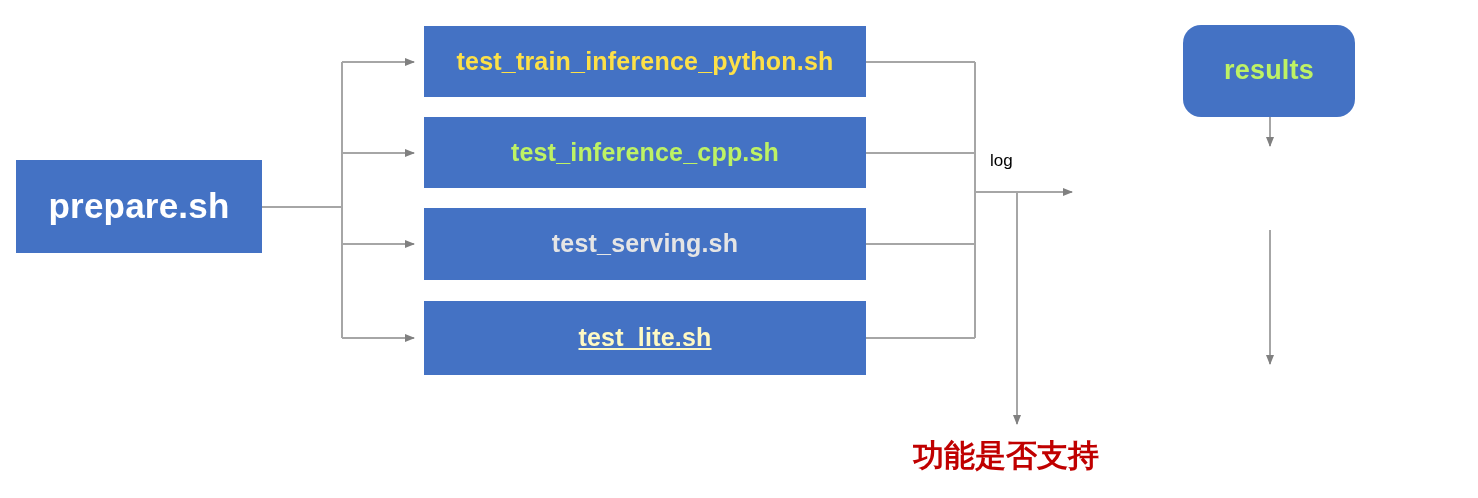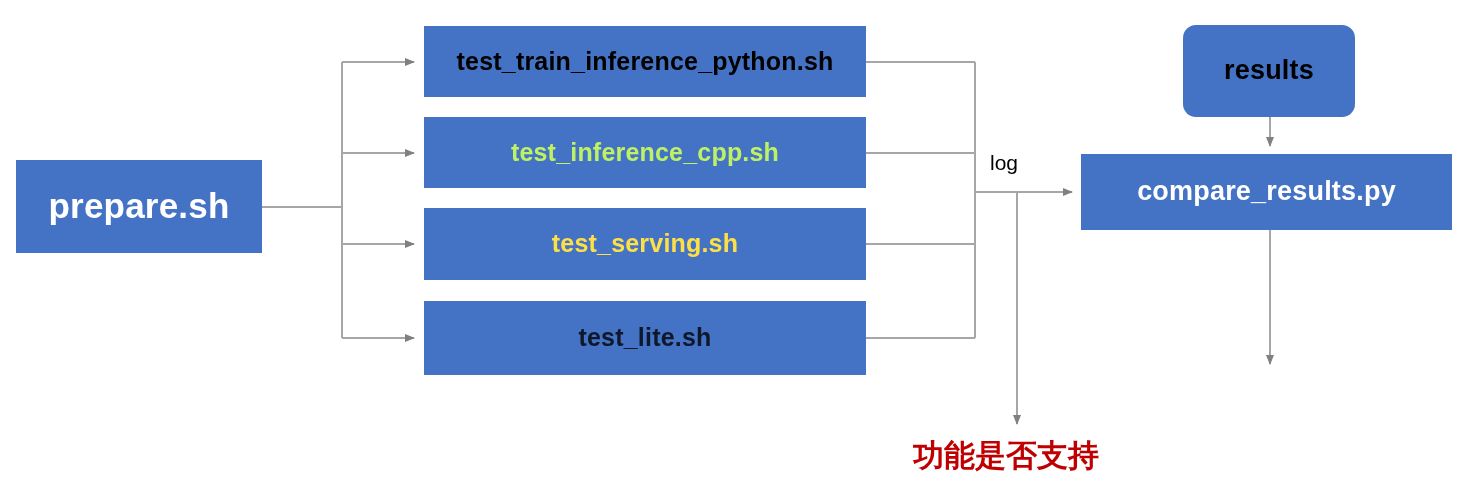--- a/index.html
+++ b/index.html
@@ -34,21 +34,21 @@
   .node-sh1       { left: 424px;  top: 26px;  width: 442px; height: 71px;  font-size: 25px; }
   .node-sh2       { left: 424px;  top: 117px; width: 442px; height: 71px;  font-size: 25px; }
   .node-sh3       { left: 424px;  top: 208px; width: 442px; height: 72px;  font-size: 25px; }
   .node-sh4       { left: 424px;  top: 301px; width: 442px; height: 74px;  font-size: 25px; }
   .node-results   { left: 1183px; top: 25px;  width: 172px; height: 92px;  font-size: 27px; border-radius: 13px; }
   .node-compare   { left: 1081px; top: 154px; width: 371px; height: 76px;  font-size: 27px; }
 
   .edge-label {
     position: absolute;
     color: #000000;
-    font-size: 21px;
+    font-size: 17px;
     line-height: 1;
     white-space: nowrap;
     user-select: none;
   }
   .note {
     position: absolute;
     font-weight: bold;
     white-space: nowrap;
     line-height: 1;
     user-select: none;
@@ -99,30 +99,29 @@
 
     <path d="M1017,192 L1017,424" stroke="#A6A6A6" stroke-width="2" fill="none" marker-end="url(#arrow)"></path>
 
     <path d="M1270,117 L1270,146" stroke="#A6A6A6" stroke-width="2" fill="none" marker-end="url(#arrow)"></path>
 
     <path d="M1270,230 L1270,364" stroke="#A6A6A6" stroke-width="2" fill="none" marker-end="url(#arrow)"></path>
   </svg>
 
   <div class="node node-prepare" style="background: rgb(68, 114, 196); color: rgb(255, 255, 255);">prepare.sh</div>
 
-  <div class="node node-sh1" style="background: rgb(68, 114, 196); color: #000000;">test_train_inference_python.sh</div>
+  <div class="node node-sh1" style="background: rgb(68, 114, 196); color: #fde047;">test_train_inference_python.sh</div>
 
   <div class="node node-sh2" style="background: rgb(68, 114, 196); color: #bef264;">test_inference_cpp.sh</div>
 
-  <div class="node node-sh3" style="background: rgb(68, 114, 196); color: #fde047;">test_serving.sh</div>
+  <div class="node node-sh3" style="background: rgb(68, 114, 196); color: #e5e5e5;">test_serving.sh</div>
 
-  <div class="node node-sh4" style="background: rgb(68, 114, 196); color: #0f172a;">test_lite.sh</div>
+  <div class="node node-sh4" style="background: rgb(68, 114, 196); color: #fef9c3; text-decoration: underline;">test_lite.sh</div>
 
-  <div class="node node-results" style="background: rgb(68, 114, 196); color: #000000;">results</div>
+  <div class="node node-results" style="background: rgb(68, 114, 196); color: #bef264; border-radius: 18px;">results</div>
 
-  <div class="node node-compare" style="background: rgb(68, 114, 196); color: rgb(255, 255, 255);">compare_results.py</div>
 
   <div class="edge-label" style="left: 990px; top: 152px; color: rgb(0, 0, 0);">log</div>
 
   <div class="note note-func" style="color: rgb(192, 0, 0);">功能是否支持</div>
 
 
 </div>
 
 </body></html>

